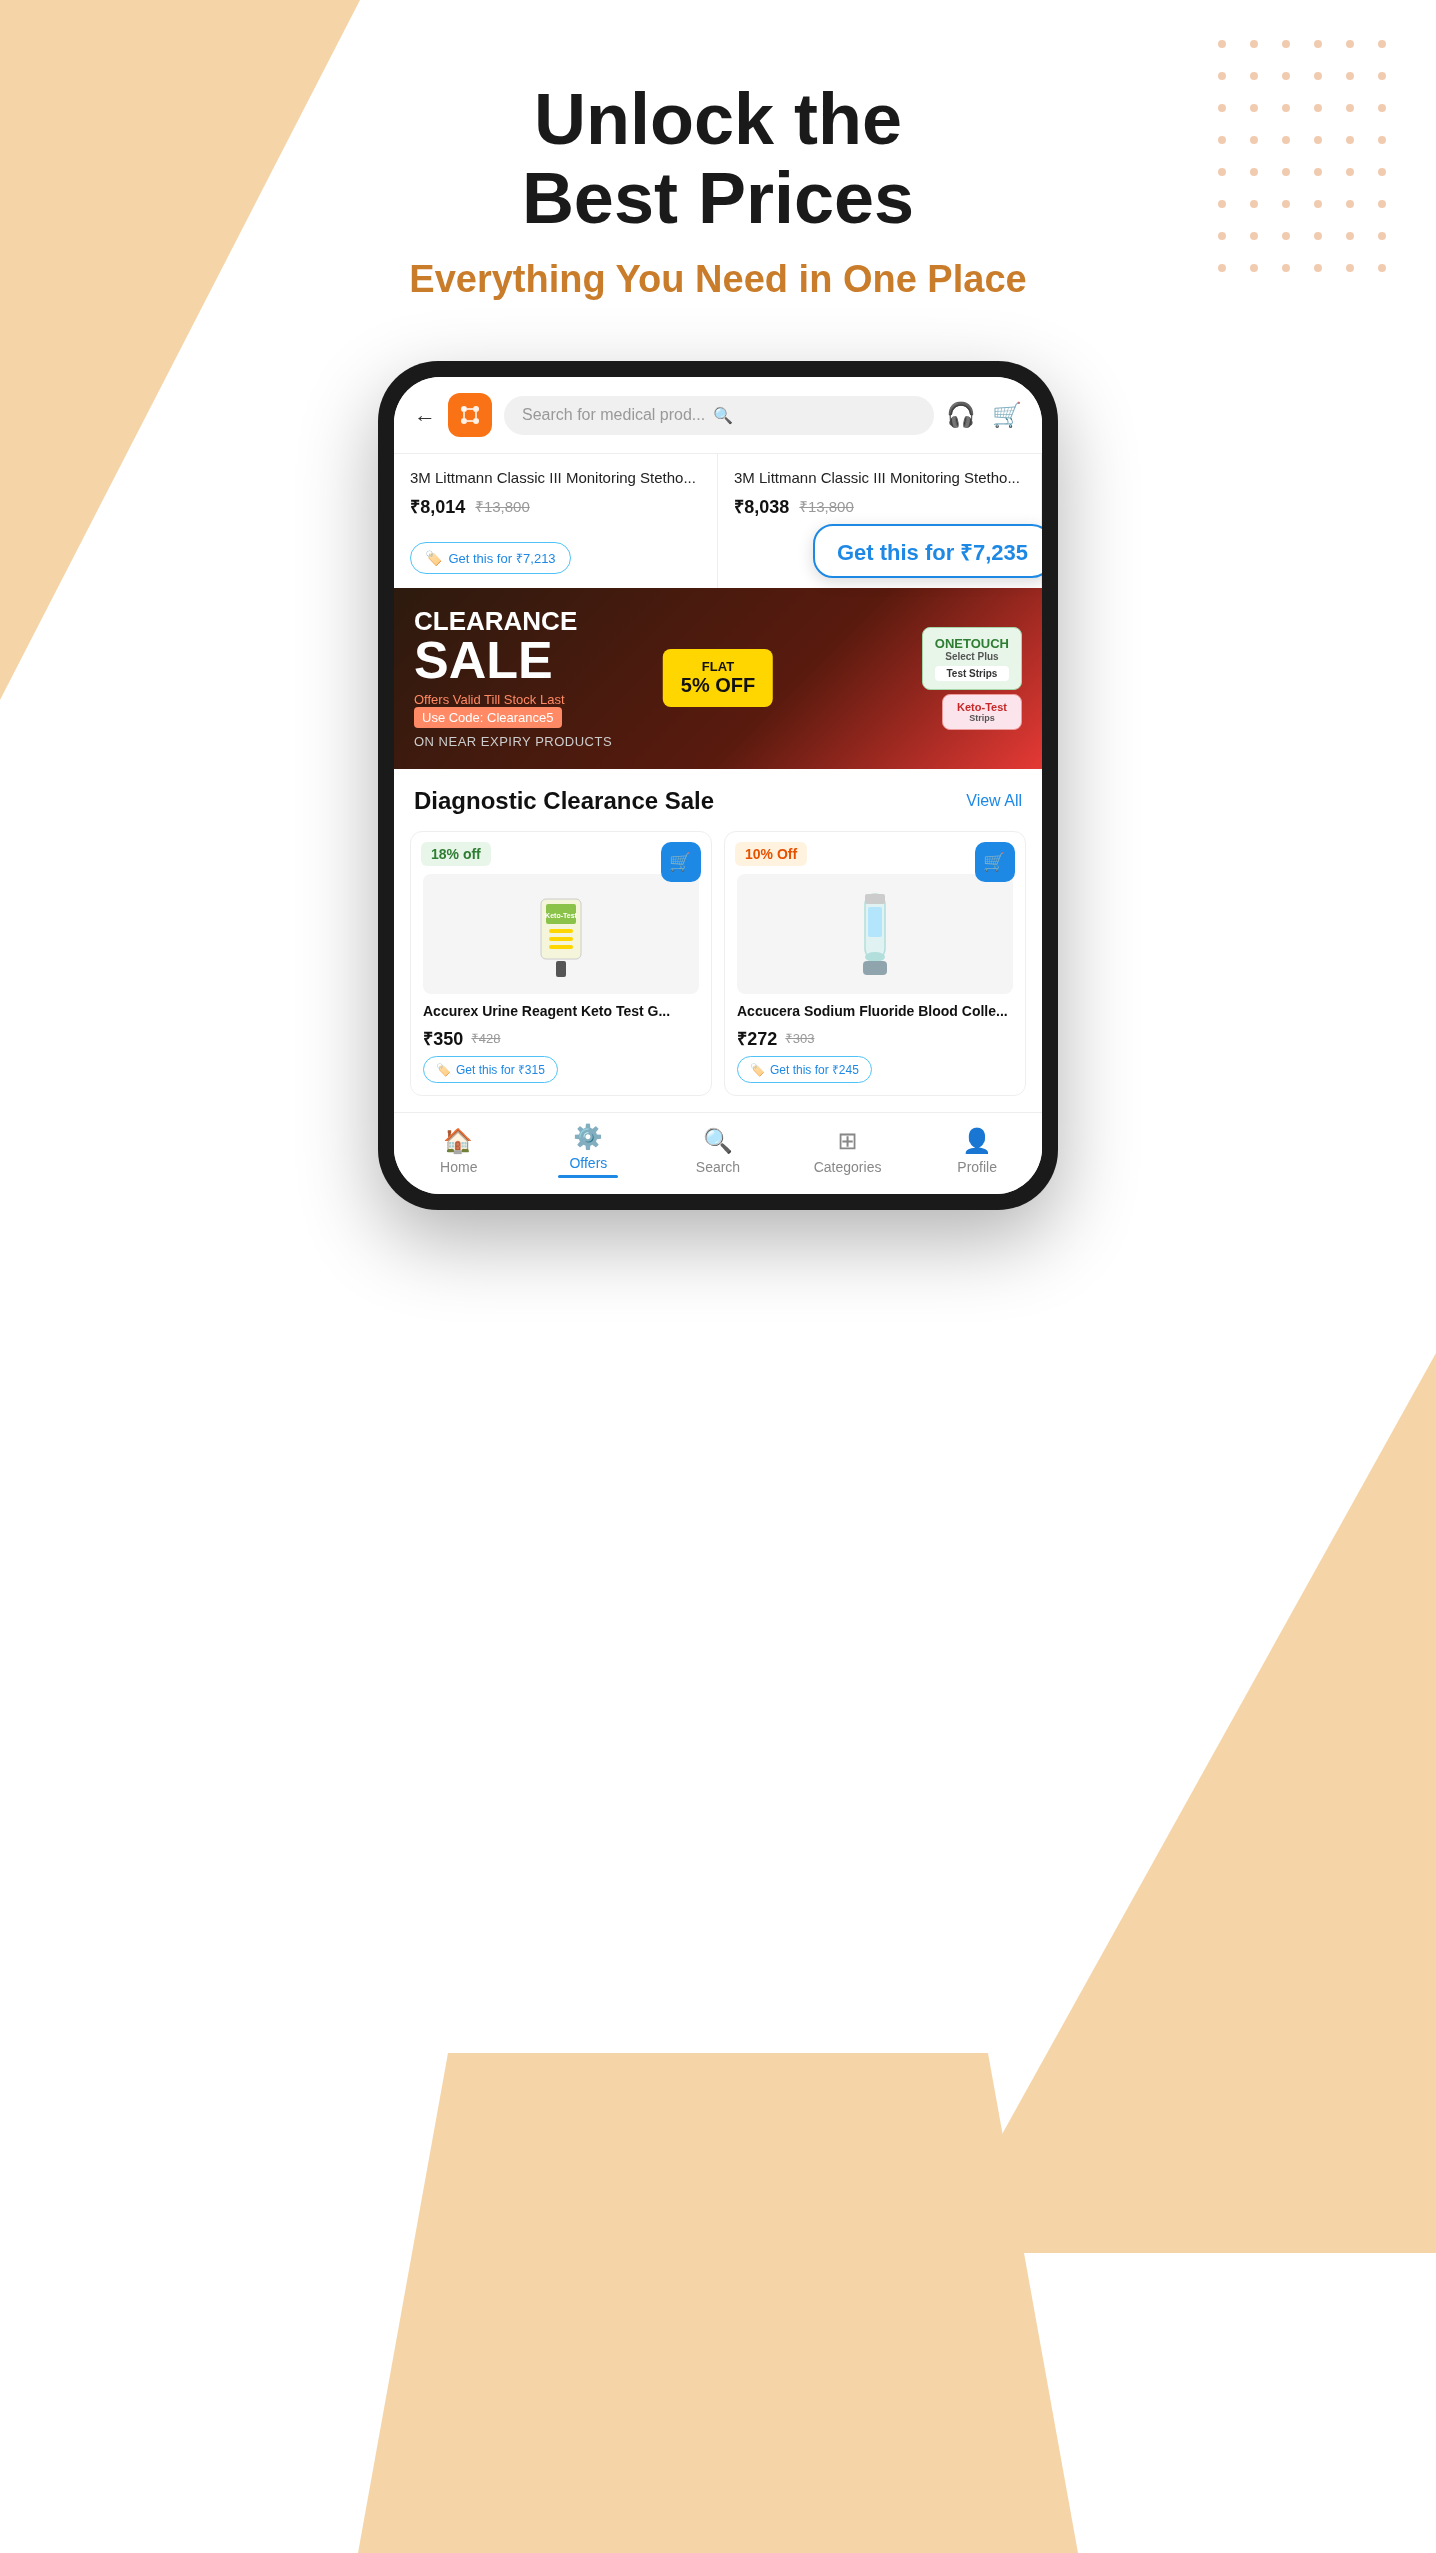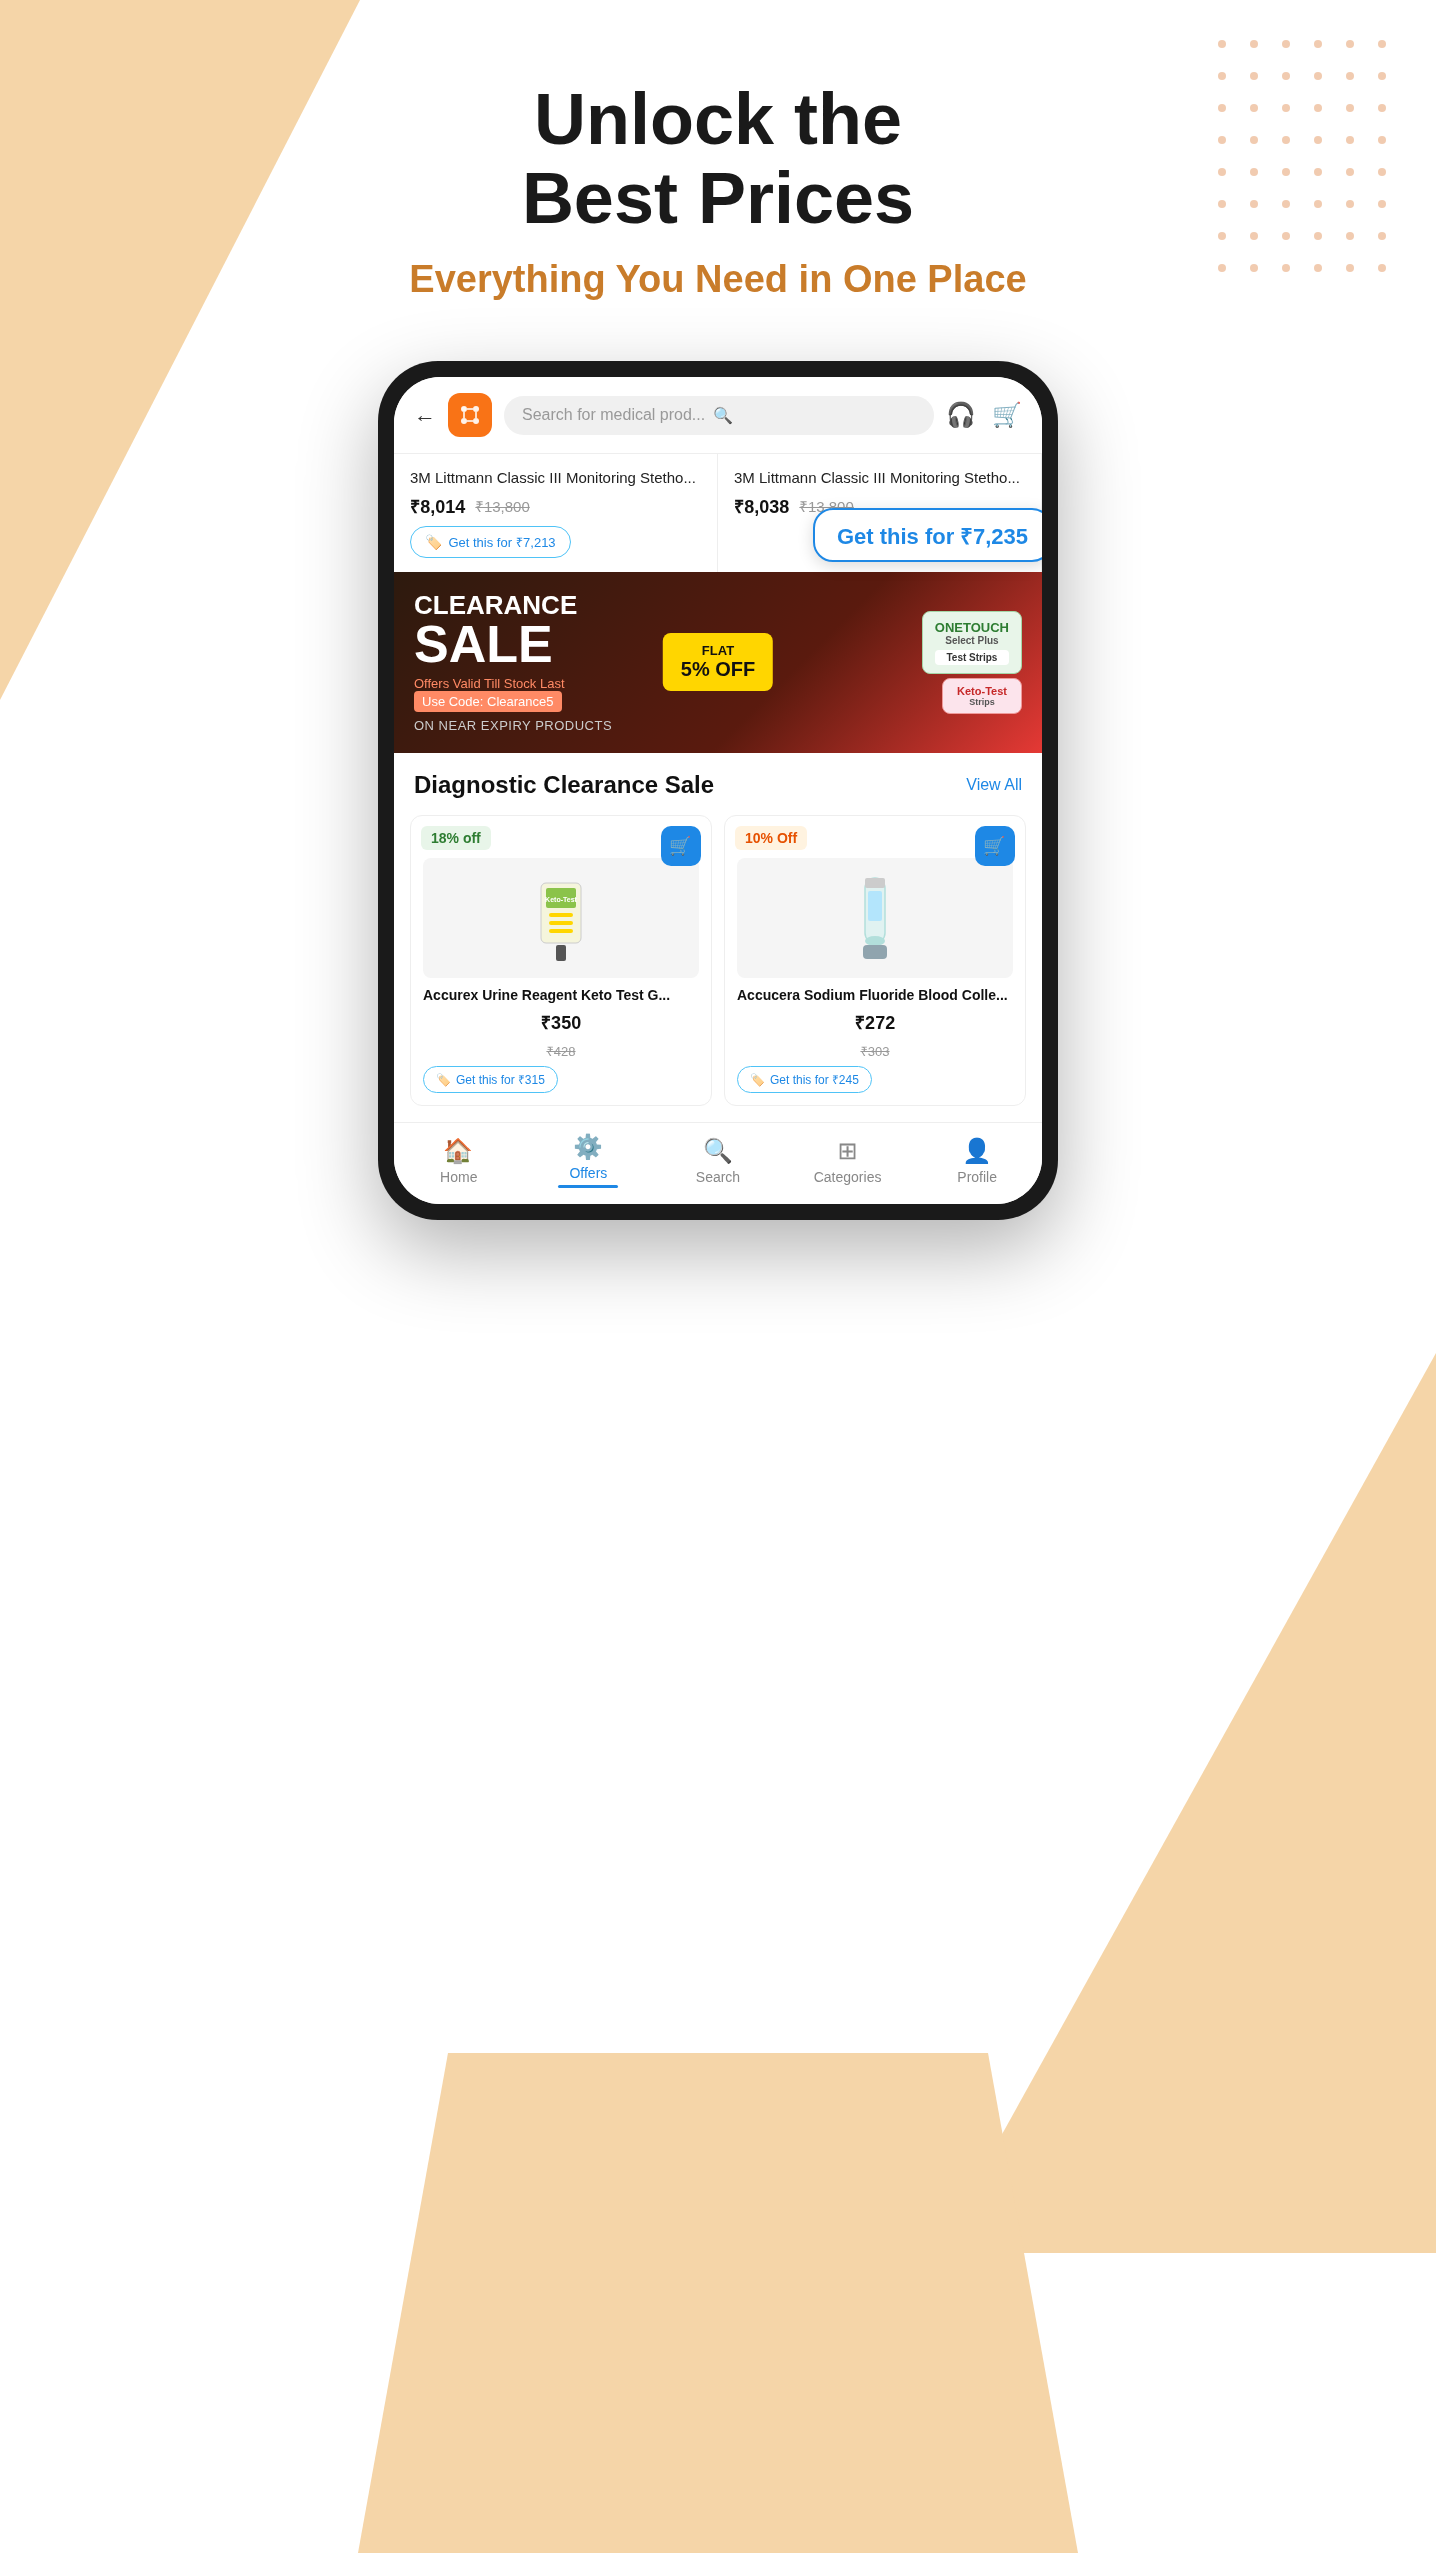--- a/index.html
+++ b/index.html
@@ -153,21 +153,21 @@
     }
     .product-card:last-child { border-right: none; }
     .product-name {
       font-size: 15px;
       color: #222;
       font-weight: 500;
       margin-bottom: 6px;
       line-height: 1.3;
     }
     .price-row {
-      display: flex; align-items: center; gap: 10px; margin-bottom: 8px;
+      display: flex; align-items: center; gap: 10px; margin-bottom: 24px;
     }
     .price-current {
       font-size: 18px;
       font-weight: 700;
       color: #111;
     }
     .price-old {
       font-size: 15px;
       color: #999;
       text-decoration: line-through;
@@ -327,21 +327,21 @@
     }
     
     .product-name-v2 {
       font-size: 14px;
       font-weight: 600;
       color: #111;
       margin-top: 8px;
       line-height: 1.3;
     }
     .price-row-v2 {
-      display: flex; align-items: center; gap: 8px; margin: 6px 0; flex-direction: column;
+      display: flex; align-items: center; gap: 8px; margin: 6px 0;
     }
     .get-this-v2 {
       display: inline-flex;
       align-items: center;
       gap: 5px;
       border: 1.5px solid #4fc3f7;
       border-radius: 16px;
       padding: 4px 12px;
       font-size: 12px;
       color: #1e88e5;

